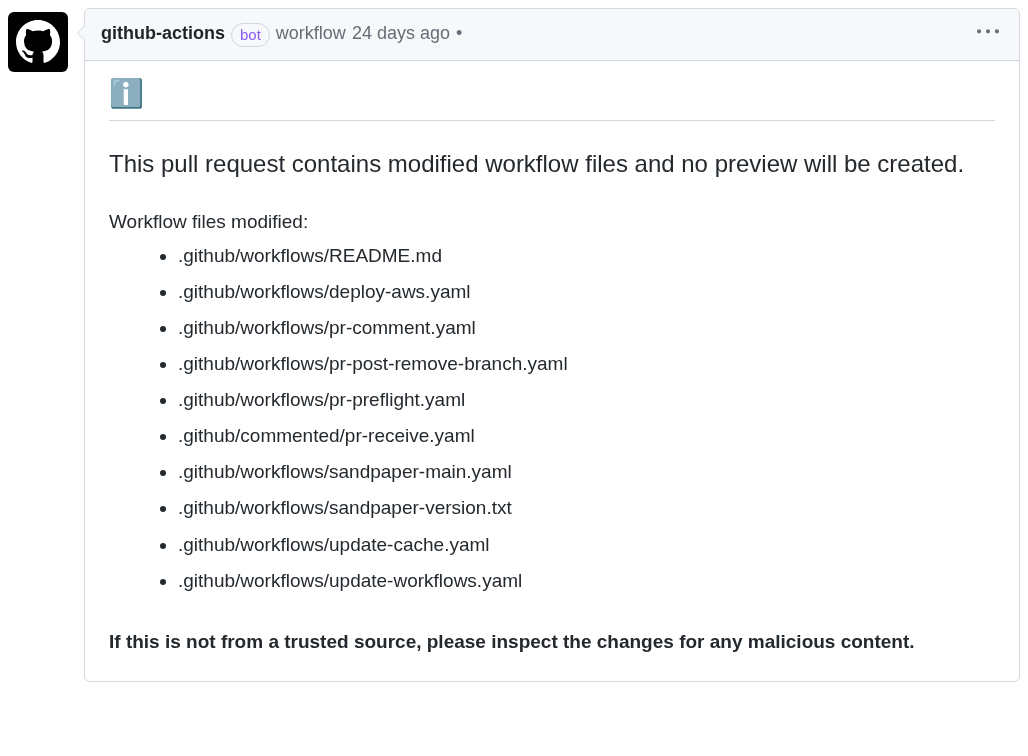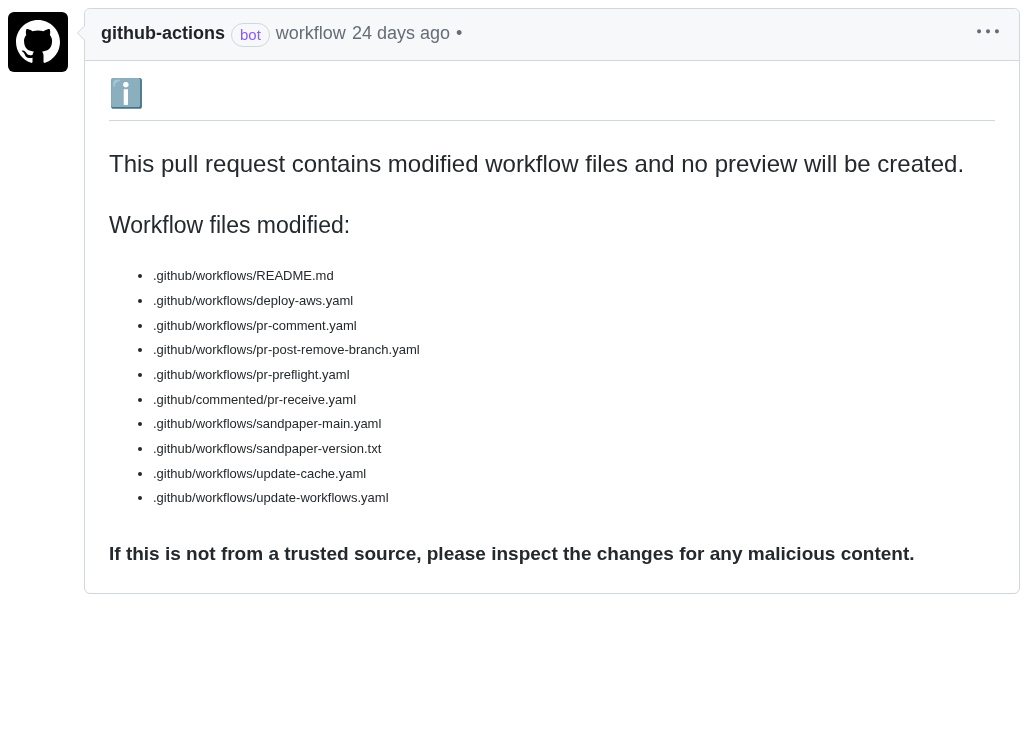--- a/index.html
+++ b/index.html
@@ -165,34 +165,34 @@
       font-size: 28px;
     }
     
     .body-text {
       font-size: 24px;
       line-height: 1.6;
       margin-bottom: 24px;
     }
     
     .body-label {
-      font-size: 23px;
+      font-size: 19px;
       line-height: 1.6;
-      margin-bottom: 20px;
     }
     
     .file-list {
       list-style: disc;
       padding-left: 44px;
       margin-bottom: 28px;
     }
     
     .file-list li {
-      font-size: 13px;
+      font-size: 19px;
       line-height: 1.9;
+      margin-left: 25px;
     }
     
     .warning-text {
       font-size: 19px;
       font-weight: 600;
       line-height: 1.6;
     }
   </style>
 </head>
 <body>

